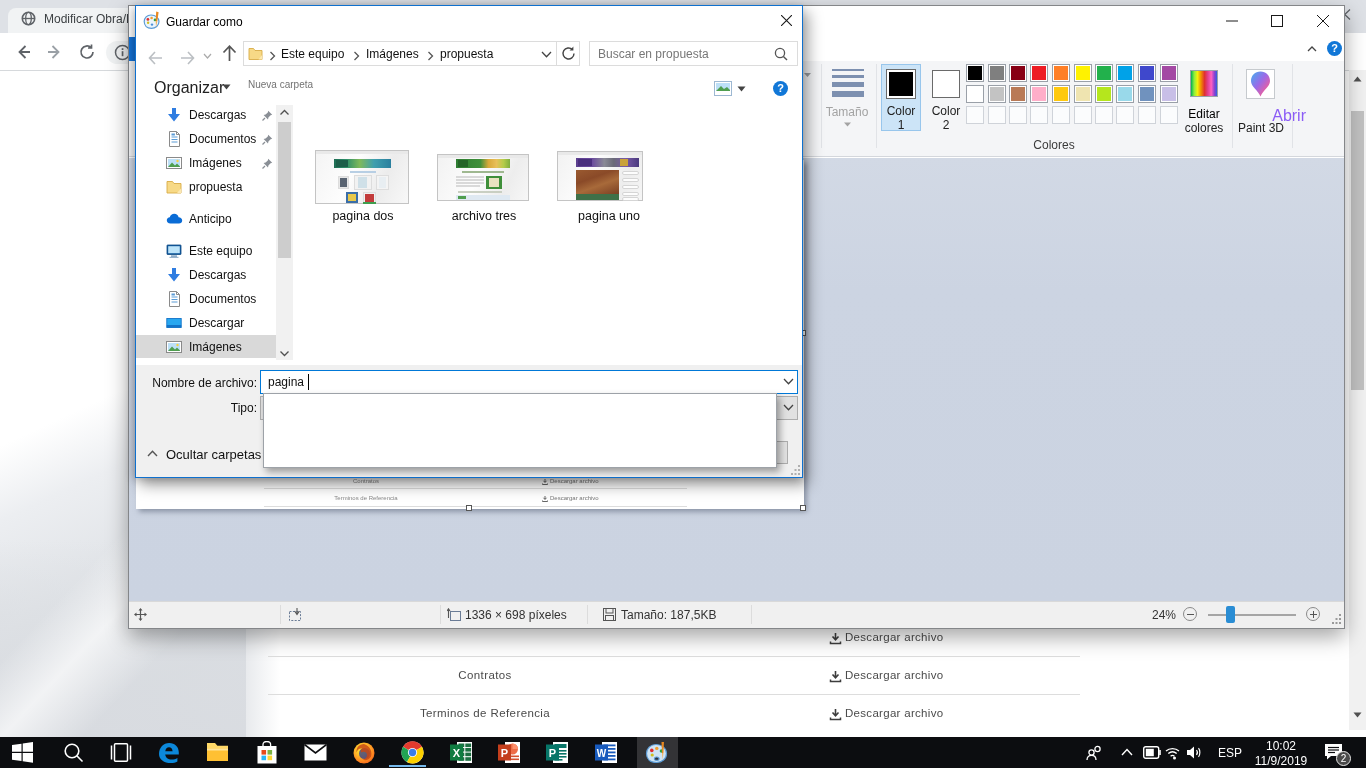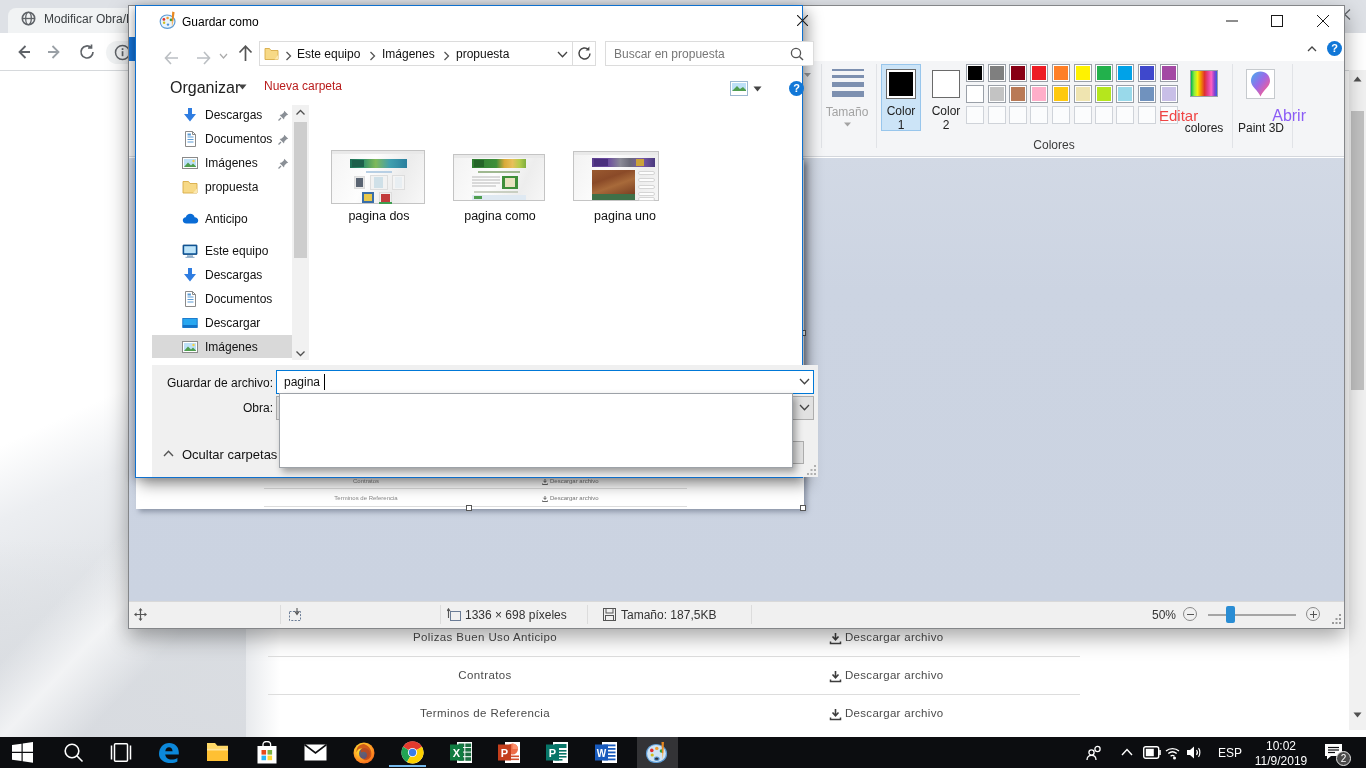--- a/index.html
+++ b/index.html
@@ -40,21 +40,20 @@
     <rect x="7.7" y="7.2" width="1.7" height="5" fill="#5f6368"></rect>
     <rect x="7.7" y="4.2" width="1.7" height="1.8" fill="#5f6368"></rect>
   </svg>
 
   <div class="abs" style="left:0;top:390px;width:260px;height:347px;background:
     linear-gradient(155deg, rgba(236,238,241,0) 12%, #eceef1 28%, #e0e3e7 52%, #d5d9de 78%, #e2e4e8 100%);"></div>
   <div class="abs" style="left:0;top:540px;width:247px;height:197px;background:linear-gradient(180deg, rgba(220,223,227,0) 0, rgba(220,223,227,0.7) 40%, rgba(216,219,224,0.9) 100%)"></div>
   <div class="abs" style="left:-60px;top:430px;width:280px;height:420px;background:linear-gradient(115deg, rgba(255,255,255,0) 40%, rgba(255,255,255,0.65) 52%, rgba(255,255,255,0) 66%);transform:rotate(18deg)"></div>
   <div class="abs" style="left:246px;top:560px;width:40px;height:177px;background:linear-gradient(90deg,#e8eaed 0,#fff 85%)"></div>
 
-  <div class="abs" style="left:0;top:631px;width:970px;height:15px;font-size:11.5px;letter-spacing:0.4px;color:#4b4b4b;text-align:center">Polizas Buen Uso Anticipo</div>
   <div class="abs" style="left:845px;top:631px;font-size:11.5px;letter-spacing:0.3px;color:#4b4b4b">Descargar archivo</div>
   <svg class="abs" style="left:829px;top:632px" width="13" height="13" viewBox="0 0 13 13">
     <path d="M6.5 1 L6.5 7 M3.5 4.5 L6.5 7.8 L9.5 4.5" fill="none" stroke="#3d3d3d" stroke-width="1.6"></path>
     <path d="M1.5 9.5 L1.5 11.5 L11.5 11.5 L11.5 9.5" fill="none" stroke="#3d3d3d" stroke-width="1.5"></path>
   </svg>
   <div class="abs" style="left:268px;top:656px;width:812px;height:1px;background:#ddd"></div>
   <div class="abs" style="left:0;top:669px;width:970px;height:15px;font-size:11.5px;letter-spacing:0.4px;color:#4b4b4b;text-align:center">Contratos</div>
   <div class="abs" style="left:845px;top:669px;font-size:11.5px;letter-spacing:0.3px;color:#4b4b4b">Descargar archivo</div>
   <svg class="abs" style="left:829px;top:670px" width="13" height="13" viewBox="0 0 13 13">
     <path d="M6.5 1 L6.5 7 M3.5 4.5 L6.5 7.8 L9.5 4.5" fill="none" stroke="#3d3d3d" stroke-width="1.6"></path>
@@ -154,21 +153,21 @@
     <div class="abs" style="left:901px;top:45px;width:18px;height:18px;background:#fbfcfd;border:1px solid #cfd3d9"></div>
     <div class="abs" style="left:923px;top:45px;width:18px;height:18px;background:#fbfcfd;border:1px solid #cfd3d9"></div>
     <div class="abs" style="left:945px;top:45px;width:18px;height:18px;background:#fbfcfd;border:1px solid #cfd3d9"></div>
     <div class="abs" style="left:966px;top:45px;width:18px;height:18px;background:#fbfcfd;border:1px solid #cfd3d9"></div>
     <div class="abs" style="left:987px;top:45px;width:18px;height:18px;background:#fbfcfd;border:1px solid #cfd3d9"></div>
     <div class="abs" style="left:1009px;top:45px;width:18px;height:18px;background:#fbfcfd;border:1px solid #cfd3d9"></div>
     <div class="abs" style="left:1031px;top:45px;width:18px;height:18px;background:#fbfcfd;border:1px solid #cfd3d9"></div>
     <div class="abs" style="left:855px;top:77px;width:140px;height:14px;font-size:12px;color:#3b3b3b;text-align:center">Colores</div>
 
     <div class="abs" style="left:1061px;top:9px;width:28px;height:27px;border:1px solid #9aa0a8;background:linear-gradient(90deg,#00b050 0,#8aee40 12%,#f2f20a 25%,#f09000 38%,#e03030 52%,#e04090 65%,#ff60c0 78%,#9040d0 90%,#3060e0 100%)"></div>
-    <div class="abs" style="left:1030px;top:46px;width:90px;height:13px;font-size:15px;color:#ef4444;">Editar</div>
+    <div class="abs" style="left:1030px;top:46px;width:90px;height:13px;font-size:12px;color:#000000;text-align:center">Editar</div>
     <div class="abs" style="left:1030px;top:60px;width:90px;height:13px;font-size:12px;color:#222;text-align:center">colores</div>
     <div class="abs" style="left:1103px;top:3px;width:1px;height:84px;background:#e1e3e7"></div>
 
     <div class="abs" style="left:1117px;top:8px;width:29px;height:30px;border:1px solid #c6cace;background:#fff"></div>
     <svg class="abs" style="left:1121px;top:10px" width="21" height="26" viewBox="0 0 21 26">
       <defs>
             <linearGradient id="p3d" x1="0" y1="0" x2="1" y2="1">
         <stop offset="0" stop-color="#41b0f0"></stop>
               <stop offset="0.45" stop-color="#9a6ae8"></stop>
               <stop offset="0.75" stop-color="#e060a8"></stop>
@@ -223,21 +222,21 @@
     </svg>
     <div class="abs" style="left:336px;top:7px;font-size:12px;color:#333">1336 × 698 píxeles</div>
     <div class="abs" style="left:458px;top:4px;width:1px;height:19px;background:#dcdcdc"></div>
     <svg class="abs" style="left:474px;top:7px" width="13" height="13" viewBox="0 0 13 13">
       <rect x="0.5" y="0.5" width="12" height="12" fill="none" stroke="#555" stroke-width="1"></rect>
       <rect x="3" y="0.5" width="7" height="4.5" fill="none" stroke="#555" stroke-width="1"></rect>
       <rect x="2.5" y="7.5" width="8" height="5" fill="none" stroke="#555" stroke-width="1"></rect>
     </svg>
     <div class="abs" style="left:492px;top:7px;font-size:12px;color:#333">Tamaño: 187,5KB</div>
     <div class="abs" style="left:622px;top:4px;width:1px;height:19px;background:#dcdcdc"></div>
-    <div class="abs" style="left:1023px;top:7px;font-size:12px;color:#333">50%</div>
+    <div class="abs" style="left:1023px;top:7px;font-size:12px;color:#333">24%</div>
     <div class="abs" style="left:1054px;top:6px;width:14px;height:14px;border:1px solid #8a8a8a;border-radius:50%"></div>
     <div class="abs" style="left:1058px;top:12.5px;width:7px;height:1.4px;background:#555"></div>
     <div class="abs" style="left:1079px;top:13px;width:88px;height:2px;background:#a5a5a5"></div>
     <div class="abs" style="left:1097px;top:5px;width:9px;height:17px;background:#2a8dd4;border-radius:2px"></div>
     <div class="abs" style="left:1177px;top:6px;width:14px;height:14px;border:1px solid #8a8a8a;border-radius:50%"></div>
     <div class="abs" style="left:1181px;top:12.5px;width:7px;height:1.4px;background:#555"></div>
     <div class="abs" style="left:1183.8px;top:9.7px;width:1.4px;height:7px;background:#555"></div>
     <svg class="abs" style="left:1203px;top:13px" width="10" height="10" viewBox="0 0 10 10">
       <g fill="#9a9a9a">
             <rect x="7" y="0" width="2" height="2"></rect>
@@ -245,21 +244,21 @@
             <rect x="7" y="8" width="2" height="2"></rect>
             <rect x="3.5" y="4" width="2" height="2"></rect>
             <rect x="3.5" y="8" width="2" height="2"></rect>
             <rect x="0" y="8" width="2" height="2"></rect>
           </g>
     </svg>
   </div>
 </div>
 
 <div id="dialog" class="abs" style="left:135px;top:5px;width:668px;height:473px;background:#fff;border:1px solid #0f70ce;box-shadow:5px 7px 14px rgba(0,0,0,0.38), -3px 2px 8px rgba(0,0,0,0.18)">
-  <div id="dlg-inner" class="abs" style="left:16px;top:0;width:666px;height:421px">
+  <div id="dlg-inner" class="abs" style="left:0;top:0;width:666px;height:421px">
 
     <svg class="abs" style="left:7px;top:5px" width="19" height="19" viewBox="0 0 19 19">
       <path d="M8 4 C12.6 4 16 6.8 16 10.6 C16 14.6 12.6 17.4 8.4 17.4 C4 17.4 1.2 14.6 1.2 10.6 C1.2 6.8 4 4 8 4 Z" fill="#eaf4fc" stroke="#5b9bd5" stroke-width="1.2"></path>
       <circle cx="4.9" cy="8.4" r="1.4" fill="#e03030"></circle>
           <circle cx="8.6" cy="7" r="1.3" fill="#f0a030"></circle>
           <circle cx="12" cy="8.9" r="1.3" fill="#30a040"></circle>
           <circle cx="5.1" cy="11.7" r="1.2" fill="#d0c020"></circle>
           <circle cx="9" cy="13.6" r="1.2" fill="#4a90d9"></circle>
       <path d="M13.2 0.6 L15.6 1.2 L14.3 10.2 L12.7 9.9 Z" fill="#e88820"></path>
       <path d="M12.7 9.9 L14.3 10.2 L13 16 Z" fill="#f4b05a"></path>
@@ -312,21 +311,21 @@
     <div class="abs" style="left:462px;top:41px;font-size:12px;color:#777">Buscar en propuesta</div>
     <svg class="abs" style="left:638px;top:41px" width="14" height="14" viewBox="0 0 14 14">
       <circle cx="6" cy="6" r="4.6" fill="none" stroke="#555" stroke-width="1.3"></circle>
       <line x1="9.4" y1="9.4" x2="13" y2="13" stroke="#555" stroke-width="1.4"></line>
     </svg>
 
     <div class="abs" style="left:18px;top:73px;font-size:16px;color:#222">Organizar</div>
     <svg class="abs" style="left:86px;top:78px" width="9" height="6" viewBox="0 0 9 6">
           <path d="M0.5 0.5 L4.5 5.5 L8.5 0.5 Z" fill="#444"></path>
         </svg>
-    <div class="abs" style="left:112px;top:73px;font-size:12px;color:#b91c1c">Nueva carpeta</div>
+    <div class="abs" style="left:112px;top:73px;font-size:10px;color:#737373">Nueva carpeta</div>
     <svg class="abs" style="left:578px;top:75px" width="18" height="15" viewBox="0 0 18 15">
       <rect x="0.5" y="0.5" width="17" height="14" fill="#fff" stroke="#9db8d2" stroke-width="1"></rect>
       <rect x="2" y="2" width="14" height="8" fill="#bde0f7"></rect>
       <path d="M2 10 L7 5 L10 8 L13 6 L16 9 L16 10 Z" fill="#4f9e4f"></path>
     </svg>
     <svg class="abs" style="left:601px;top:80px" width="9" height="6" viewBox="0 0 9 6">
           <path d="M0.5 0.5 L4.5 5.5 L8.5 0.5 Z" fill="#444"></path>
         </svg>
     <div class="abs" style="left:637px;top:75px;width:15px;height:15px;border-radius:50%;background:#1177d7;color:#fff;font-size:11px;font-weight:bold;text-align:center;line-height:15px">?</div>
 
@@ -455,32 +454,32 @@
     <div class="abs" style="left:442px;top:153px;width:14px;height:7px;background:#4a2f7e"></div>
     <div class="abs" style="left:484px;top:153px;width:8px;height:7px;background:#caa23a"></div>
     <div class="abs" style="left:440px;top:164px;width:43px;height:24px;background:linear-gradient(160deg,#9a5a30 0,#8a4a28 35%,#a86a3a 60%,#7a3f22 100%)"></div>
     <div class="abs" style="left:440px;top:188px;width:43px;height:6px;background:#3f7048"></div>
     <div class="abs" style="left:486px;top:165px;width:17px;height:4px;background:#fdfdfd;border:1px solid #d5d5d5;border-radius:2px"></div>
     <div class="abs" style="left:486px;top:172px;width:17px;height:4px;background:#fdfdfd;border:1px solid #d5d5d5;border-radius:2px"></div>
     <div class="abs" style="left:486px;top:179px;width:17px;height:4px;background:#fdfdfd;border:1px solid #d5d5d5;border-radius:2px"></div>
     <div class="abs" style="left:486px;top:186px;width:17px;height:4px;background:#fdfdfd;border:1px solid #d5d5d5;border-radius:2px"></div>
     <div class="abs" style="left:486px;top:191px;width:17px;height:4px;background:#fdfdfd;border:1px solid #d5d5d5;border-radius:2px"></div>
     <div class="abs" style="left:182px;top:203px;width:90px;font-size:12.5px;color:#111;text-align:center">pagina dos</div>
-    <div class="abs" style="left:303px;top:203px;width:90px;font-size:12.5px;color:#111;text-align:center">pagina como</div>
+    <div class="abs" style="left:303px;top:203px;width:90px;font-size:12.5px;color:#111;text-align:center">archivo tres</div>
     <div class="abs" style="left:428px;top:203px;width:90px;font-size:12.5px;color:#111;text-align:center">pagina uno</div>
 
     <div class="abs" style="left:0;top:359px;width:666px;height:112px;background:#f0f0f0"></div>
-    <div class="abs" style="left:0;top:370px;width:121px;height:14px;font-size:12px;color:#111;text-align:right">Guardar de archivo:</div>
+    <div class="abs" style="left:0;top:370px;width:121px;height:14px;font-size:12px;color:#111;text-align:right">Nombre de archivo:</div>
     <div class="abs" style="left:124px;top:364px;width:538px;height:24px;background:#fff;border:1px solid #0078d7"></div>
     <div class="abs" style="left:132px;top:369px;font-size:12px;color:#111">pagina</div>
     <div class="abs" style="left:172px;top:368px;width:1px;height:16px;background:#000"></div>
     <svg class="abs" style="left:647px;top:372px" width="11" height="7" viewBox="0 0 11 7">
           <path d="M1 1 L5.5 5.7 L10 1" fill="none" stroke="#444" stroke-width="1.3"></path>
         </svg>
-    <div class="abs" style="left:0;top:395px;width:121px;height:14px;font-size:12px;color:#111;text-align:right">Obra:</div>
+    <div class="abs" style="left:0;top:395px;width:121px;height:14px;font-size:12px;color:#111;text-align:right">Tipo:</div>
     <div class="abs" style="left:124px;top:390px;width:538px;height:24px;background:#e1e1e1;border:1px solid #adadad"></div>
     <svg class="abs" style="left:647px;top:398px" width="11" height="7" viewBox="0 0 11 7">
           <path d="M1 1 L5.5 5.7 L10 1" fill="none" stroke="#444" stroke-width="1.3"></path>
         </svg>
 
     <div class="abs" style="left:464px;top:435px;width:93px;height:23px;background:#e1e1e1;border:1px solid #adadad"></div>
     <div class="abs" style="left:561px;top:435px;width:91px;height:23px;background:#e1e1e1;border:1px solid #adadad"></div>
 
     <svg class="abs" style="left:11px;top:444px" width="11" height="7" viewBox="0 0 11 7">
           <path d="M1 6 L5.5 1.3 L10 6" fill="none" stroke="#555" stroke-width="1.4"></path>

